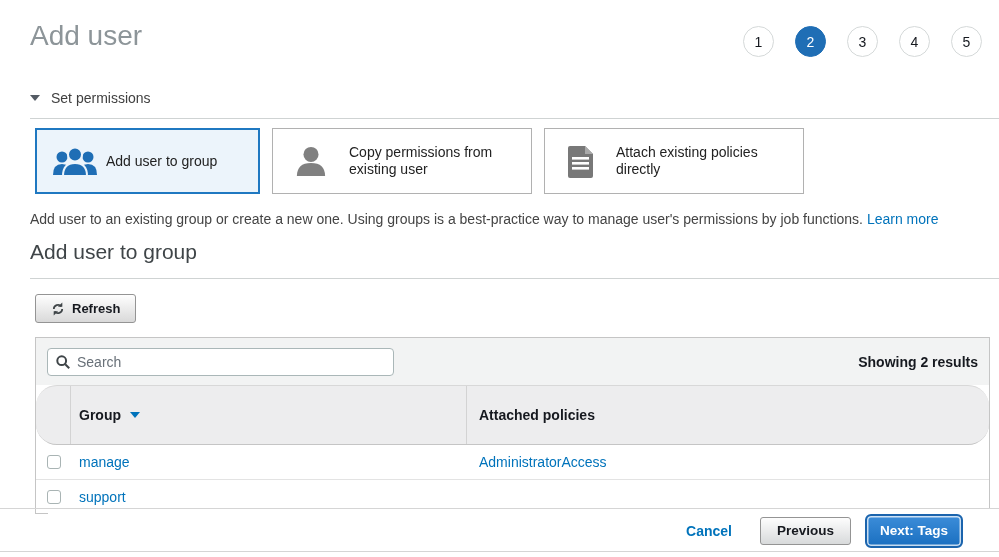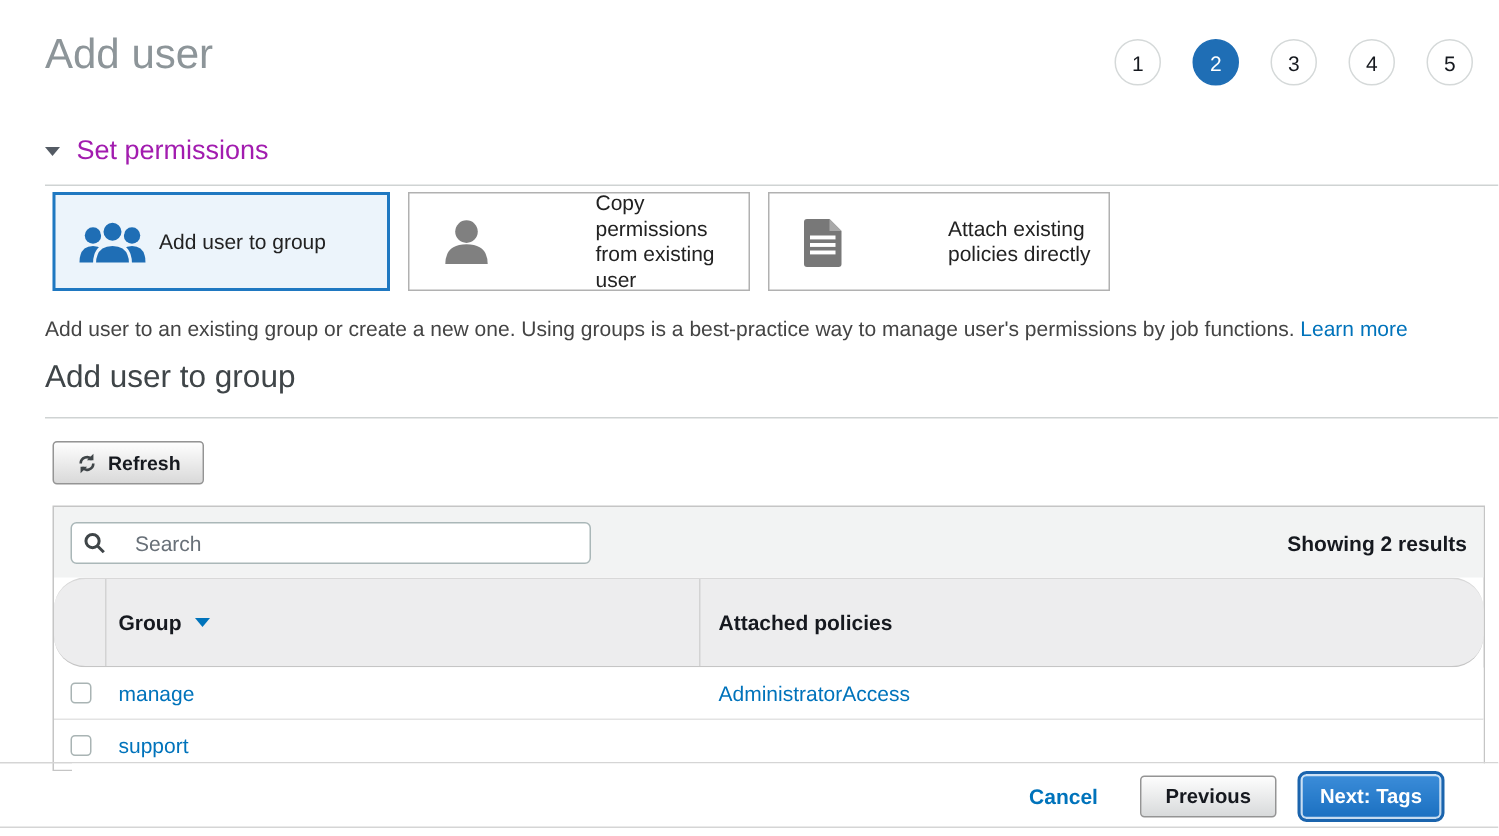--- a/index.html
+++ b/index.html
@@ -33,33 +33,33 @@
   .sp-head {
     position: absolute; left: 30px; right: 0; top: 90px;
     padding-bottom: 12px; border-bottom: 1px solid #cfd3d3;
     display: flex; align-items: center; cursor: pointer;
   }
   .caret-down {
     width: 0; height: 0; display: inline-block;
     border-left: 5px solid transparent; border-right: 5px solid transparent;
     border-top: 6px solid #545b64; margin-right: 11px;
   }
-  .sp-title { font-size: 18px; color: #a21caf; text-align: center; }
+  .sp-title { font-size: 14px; color: #404040; text-align: center; }
 
   
   .cards { position: absolute; left: 35px; top: 128px; display: flex; gap: 12px; }
   .card {
     width: 225px; height: 66px; background: #fff;
     border: 1px solid #b1b1b1;
     display: flex; align-items: center; cursor: pointer;
   }
   .card .card-label { font-size: 14px; line-height: 17px; color: #222; }
   .card.c1 { padding-left: 16px; }
   .card.c1 .icon-wrap { margin-right: 8px; }
-  .card.c2, .card.c3 { width: 228px; padding-left: 22px; gap: 48px; }
+  .card.c2, .card.c3 { width: 260px; padding-left: 22px; }
   .card.c2 .icon-wrap, .card.c3 .icon-wrap { margin-right: 22px; }
   .card.selected { border: 2px solid #1f78c1; background: #ecf4fb; padding-left: 15px; }
   .icon-wrap { display: flex; align-items: center; justify-content: center; }
 
   
   .desc {
     position: absolute; left: 30px; top: 210px; right: 6px;
     font-size: 14px; color: #444; line-height: 19px;
   }
   a.link { color: #0073bb; text-decoration: none; cursor: pointer; }
@@ -86,21 +86,21 @@
     border: 1px solid #c5c5c5; background: #fff;
   }
   .toolbar {
     height: 47px; background: #f2f3f3;
     display: flex; align-items: center; justify-content: space-between;
     padding: 0 11px;
   }
   .search-box {
     width: 347px; height: 28px; background: #fff;
     border: 1px solid #aab7b8; border-radius: 4px;
-    display: flex; align-items: center; padding: 0 8px; gap: 20px;
+    display: flex; align-items: center; padding: 0 8px; gap: 7px;
   }
   .search-box input {
     border: none; outline: none; flex: 1; font-family: inherit;
     font-size: 14px; color: #16191f; background: transparent;
   }
   .search-box input::placeholder { color: #687078; opacity: 1; }
   .results { font-size: 14px; font-weight: bold; color: #16191f; }
 
   .thead {
     height: 60px; background: #ededee;

